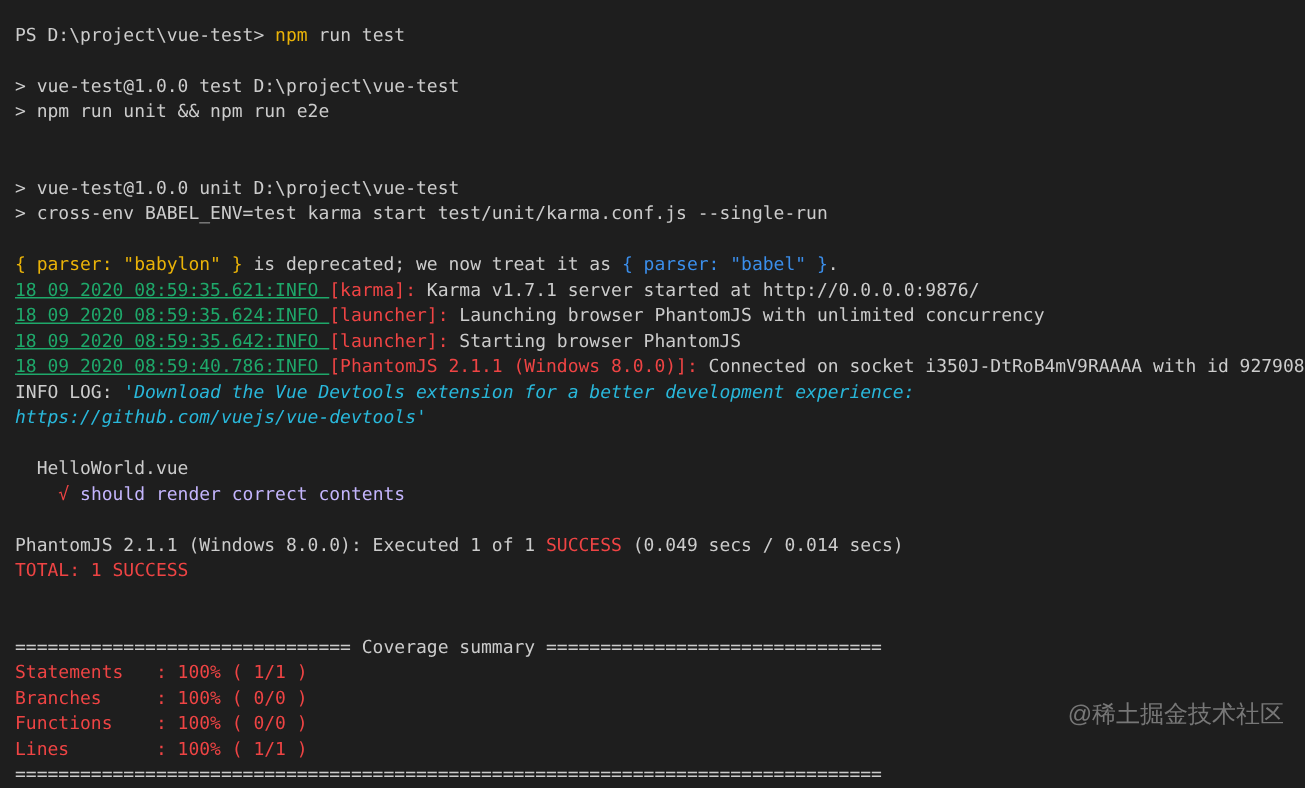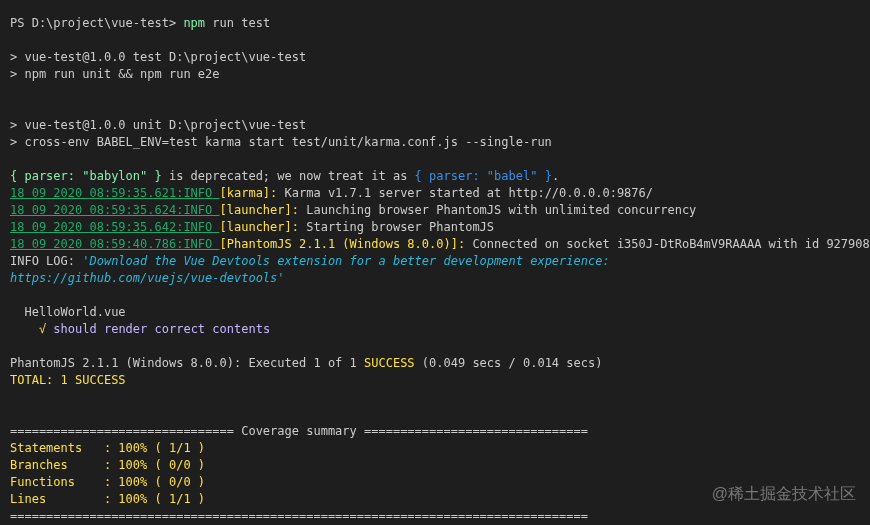--- a/index.html
+++ b/index.html
@@ -18,30 +18,30 @@
     top: 0; left: 0; right: 0; bottom: 0;
     padding: 15px 4px 0 10px;
     font-family: "DejaVu Sans Mono", "Liberation Mono", monospace;
     font-size: 12px;
     line-height: 17px;
     color: #cccccc;
     white-space: pre;
     overflow: hidden;
   }
   .line { height: 17px; }
-  .c-yellow    { color: #86efac; }
-  .c-green     { color: #fde047; margin-top: 11px; }
+  .c-yellow    { color: #eab308; }
+  .c-green     { color: #ef4444; margin-top: 11px; }
   .c-green_dim { color: #1ea86a; text-decoration: underline; }
   .c-blue      { color: #3b8eea; }
   .c-cyan      { color: #29b8db; font-style: italic; }
   .c-gray      { color: #c4b5fd; }
   .watermark {
     position: absolute;
     right: 14px;
-    bottom: 20px;
+    bottom: 38px;
     font-family: "Liberation Sans", "DejaVu Sans", sans-serif;
     font-size: 16px;
     color: #878787;
     opacity: 0.85;
     pointer-events: none;
   }
 </style>
 </head>
 <body>
 

